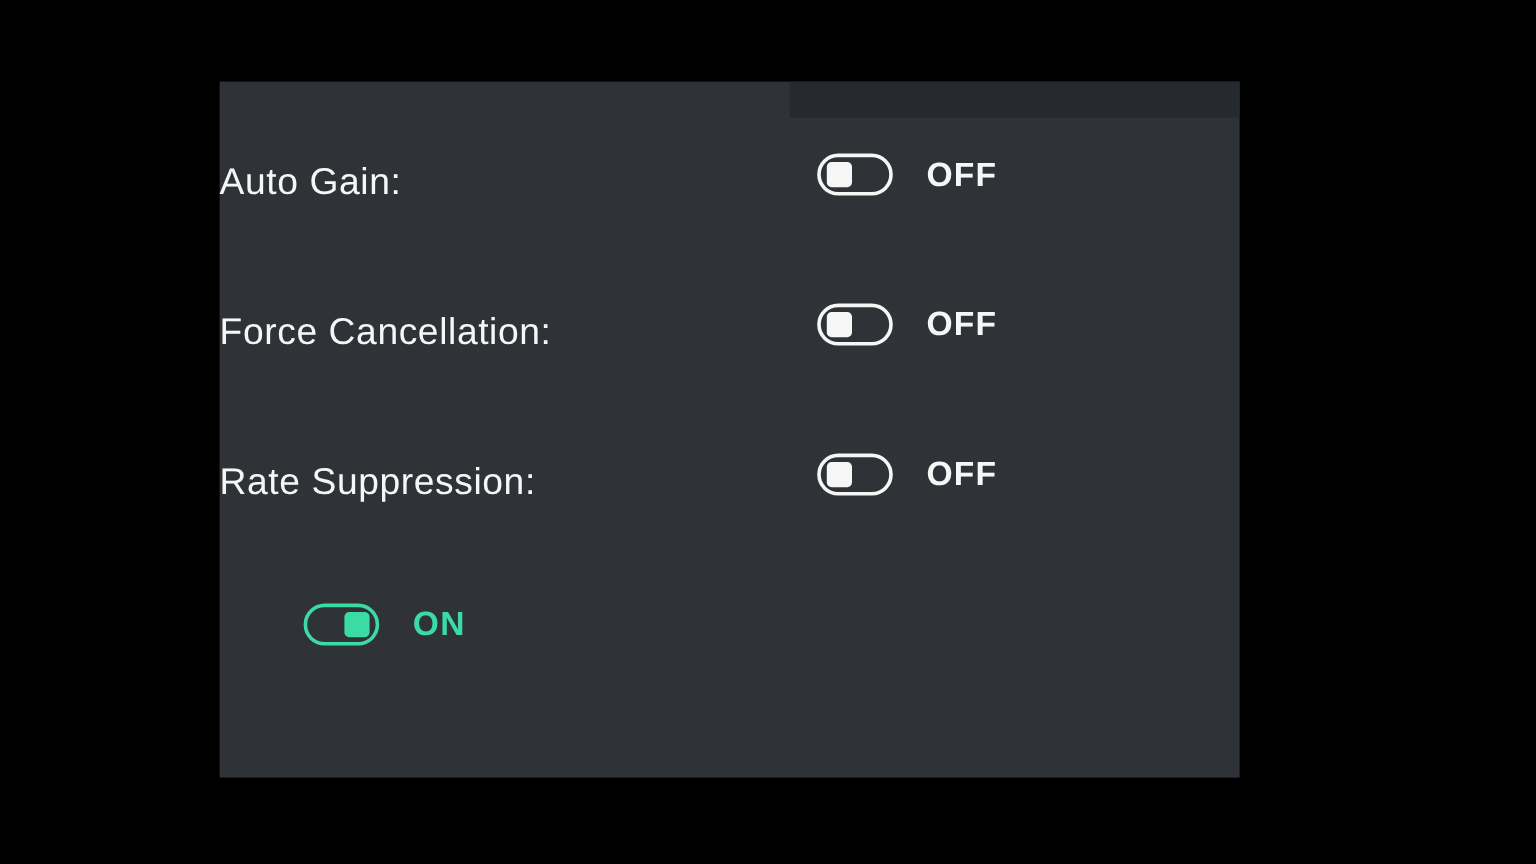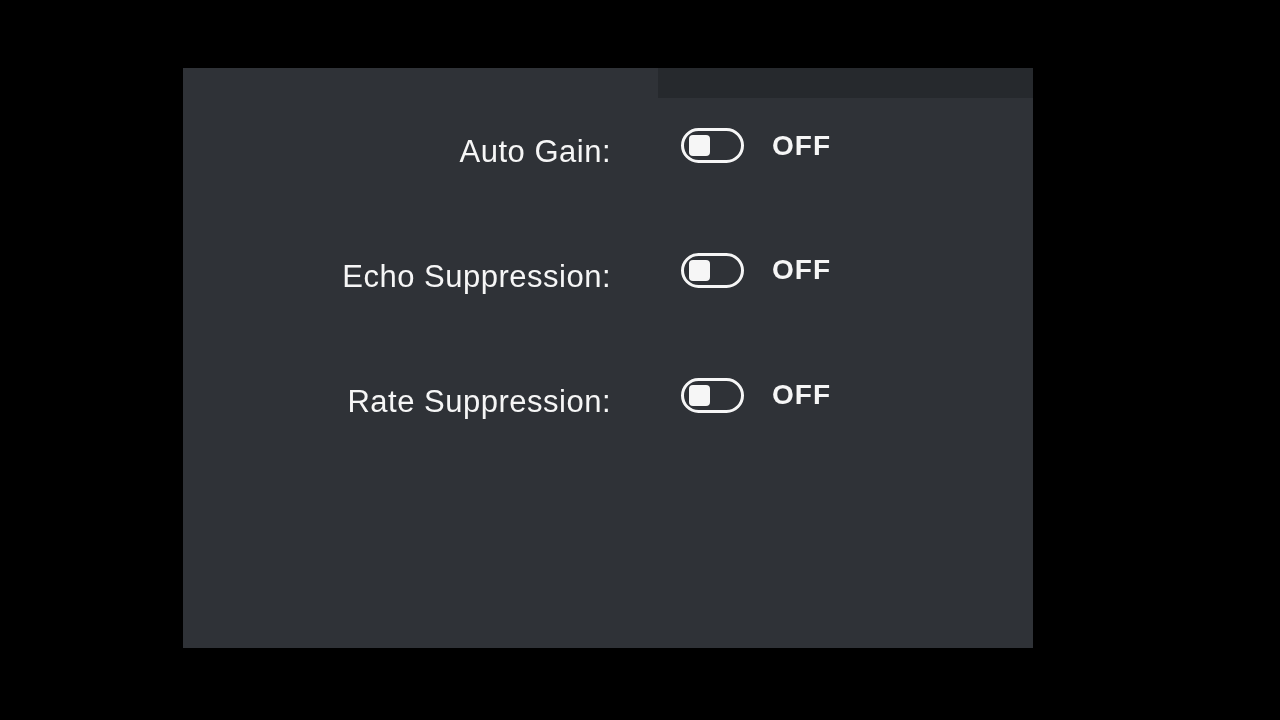--- a/index.html
+++ b/index.html
@@ -36,21 +36,20 @@
   }
   .row {
     display: flex;
     flex-direction: row;
     align-items: flex-start;
     margin-bottom: 78px;
   }
   .label-cell {
     width: 428px;
     padding-right: 0;
-    text-align: right;
     color: #f6f6f6;
     font-size: 31px;
     font-weight: 400;
     letter-spacing: 0.5px;
     line-height: 1.45;
     padding-top: 2px;
   }
   .control-cell {
     display: flex;
     flex-direction: row;
@@ -108,36 +107,42 @@
       <div class="label-cell">Auto Gain:</div>
       <div class="control-cell">
         <div class="toggle off">
           <div class="knob"></div>
         </div>
         <div class="state-text state-off">OFF</div>
       </div>
     </div>
 
     <div class="row">
-      <div class="label-cell">Echo Suppression:</div>
+      <div class="label-cell">Force Cancellation:</div>
       <div class="control-cell">
         <div class="toggle off">
           <div class="knob"></div>
         </div>
         <div class="state-text state-off">OFF</div>
       </div>
     </div>
 
     <div class="row">
       <div class="label-cell">Rate Suppression:</div>
       <div class="control-cell">
         <div class="toggle off">
           <div class="knob"></div>
         </div>
         <div class="state-text state-off">OFF</div>
       </div>
     </div>
 
     <div class="row">
+      <div class="control-cell">
+        <div class="toggle on">
+          <div class="knob"></div>
+        </div>
+        <div class="state-text state-on">ON</div>
+      </div>
     </div>
 
   </div>
 </div>
 
 </body></html>

